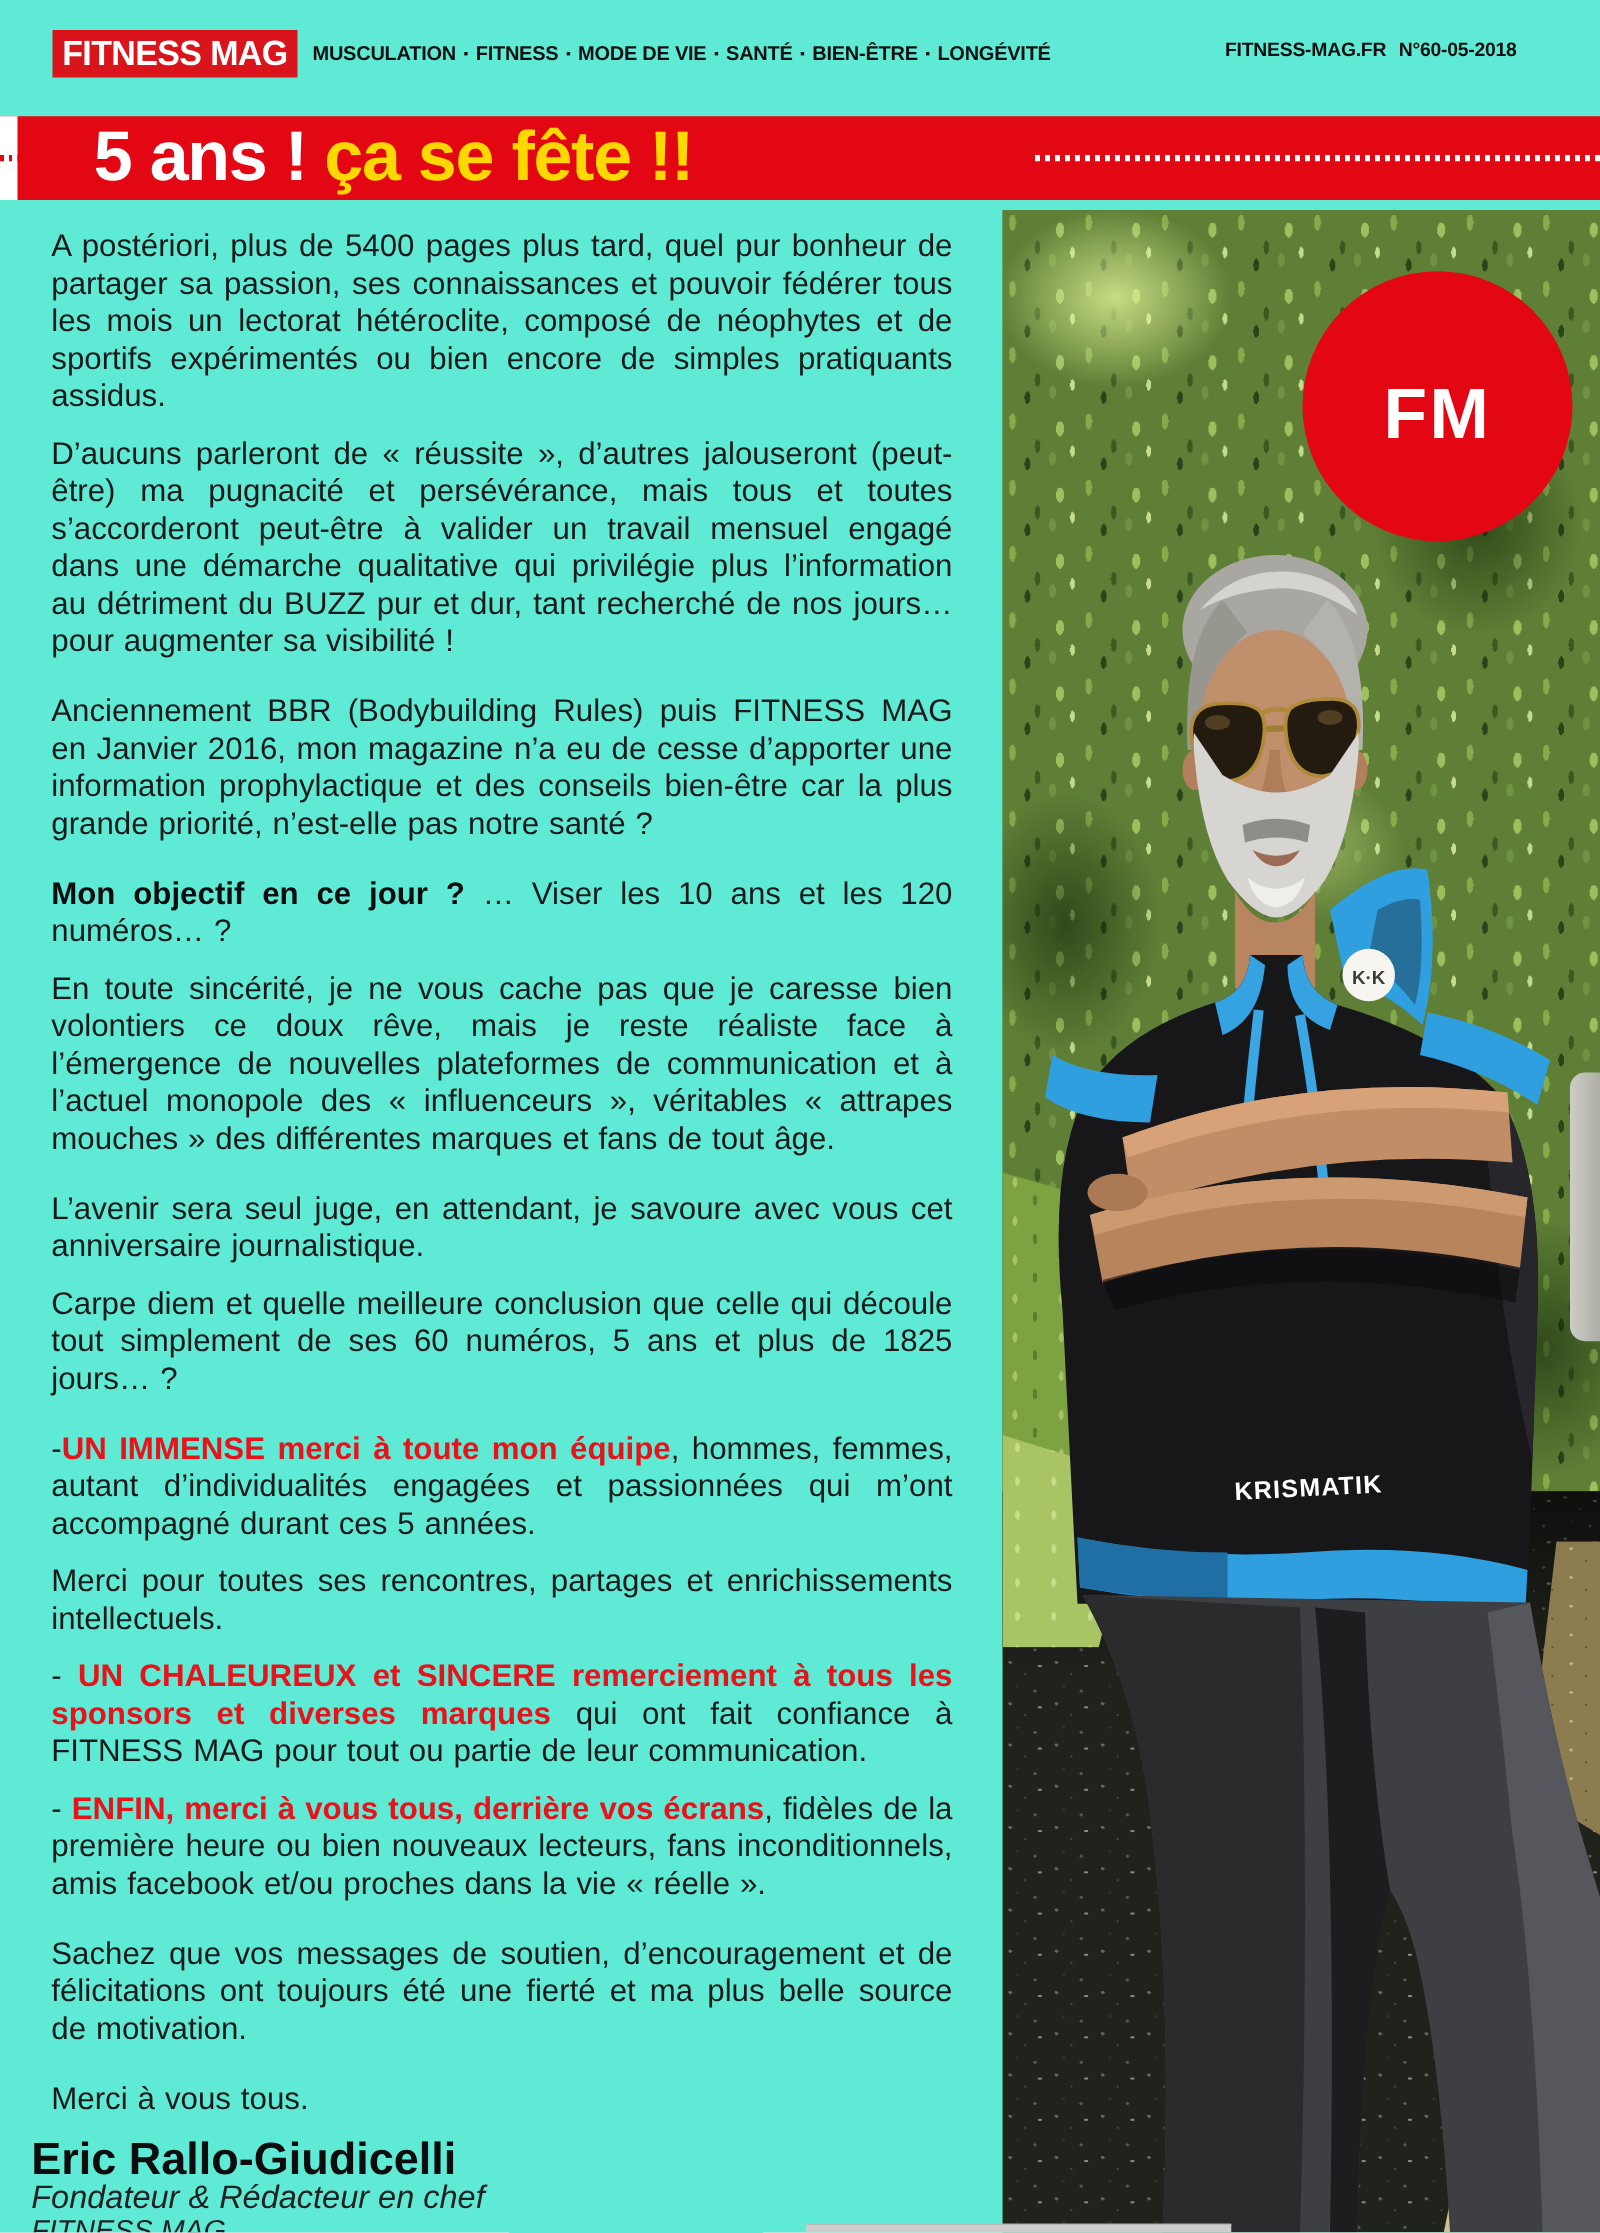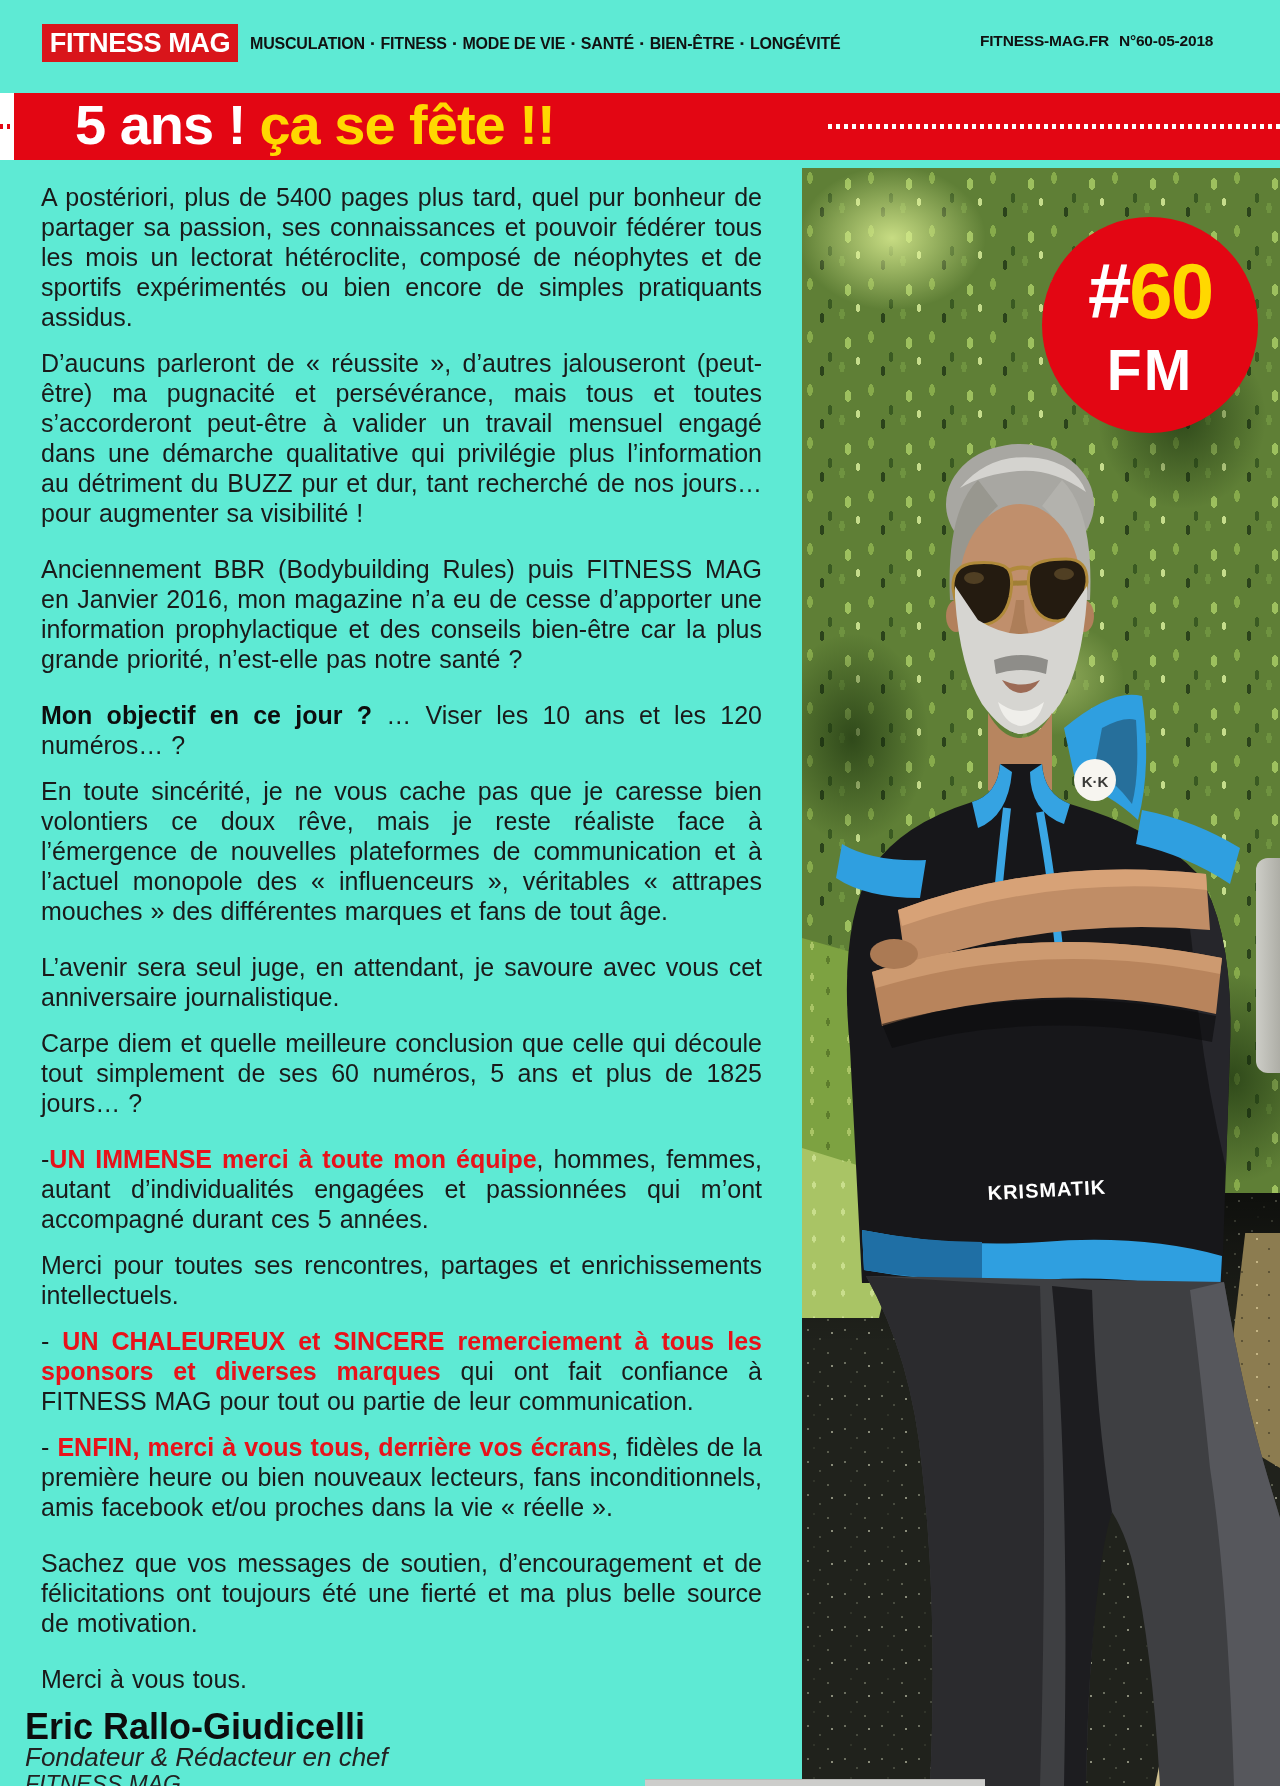--- a/index.html
+++ b/index.html
@@ -228,21 +228,18 @@
 
       <g>
         <path d="M64 1108 L422 1114 Q442 1230 466 1310 L478 1350 L478 1618 L358 1618 Q350 1480 332 1400 Q324 1366 310 1344 Q298 1372 294 1430 Q286 1510 284 1618 L128 1618 Q136 1440 120 1300 Q110 1190 64 1108 Z" fill="#3e3f42"></path>
         <path d="M64 1108 Q110 1190 120 1300 Q136 1440 128 1618 L238 1618 Q246 1350 238 1118 Z" fill="#2b2b2e"></path>
         <path d="M422 1114 Q442 1230 466 1310 L478 1350 L478 1618 L432 1618 Q426 1420 408 1300 Q398 1200 388 1122 Z" fill="#56575c"></path>
         <path d="M250 1118 Q268 1300 262 1618 L284 1618 Q286 1500 296 1420 Q302 1368 310 1344 Q294 1250 290 1122 Z" fill="#1d1d20"></path>
       </g>
     </svg>
 
     <div class="badge">
-      <div class="badge-line1">
-        <span class="badge-hash">#</span><span class="badge-num">60</span>
-      </div>
       <div class="badge-line2">FM</div>
     </div>
   </div>
 
   <div class="footer-bar"></div>
 </div>
 
 </body></html>

